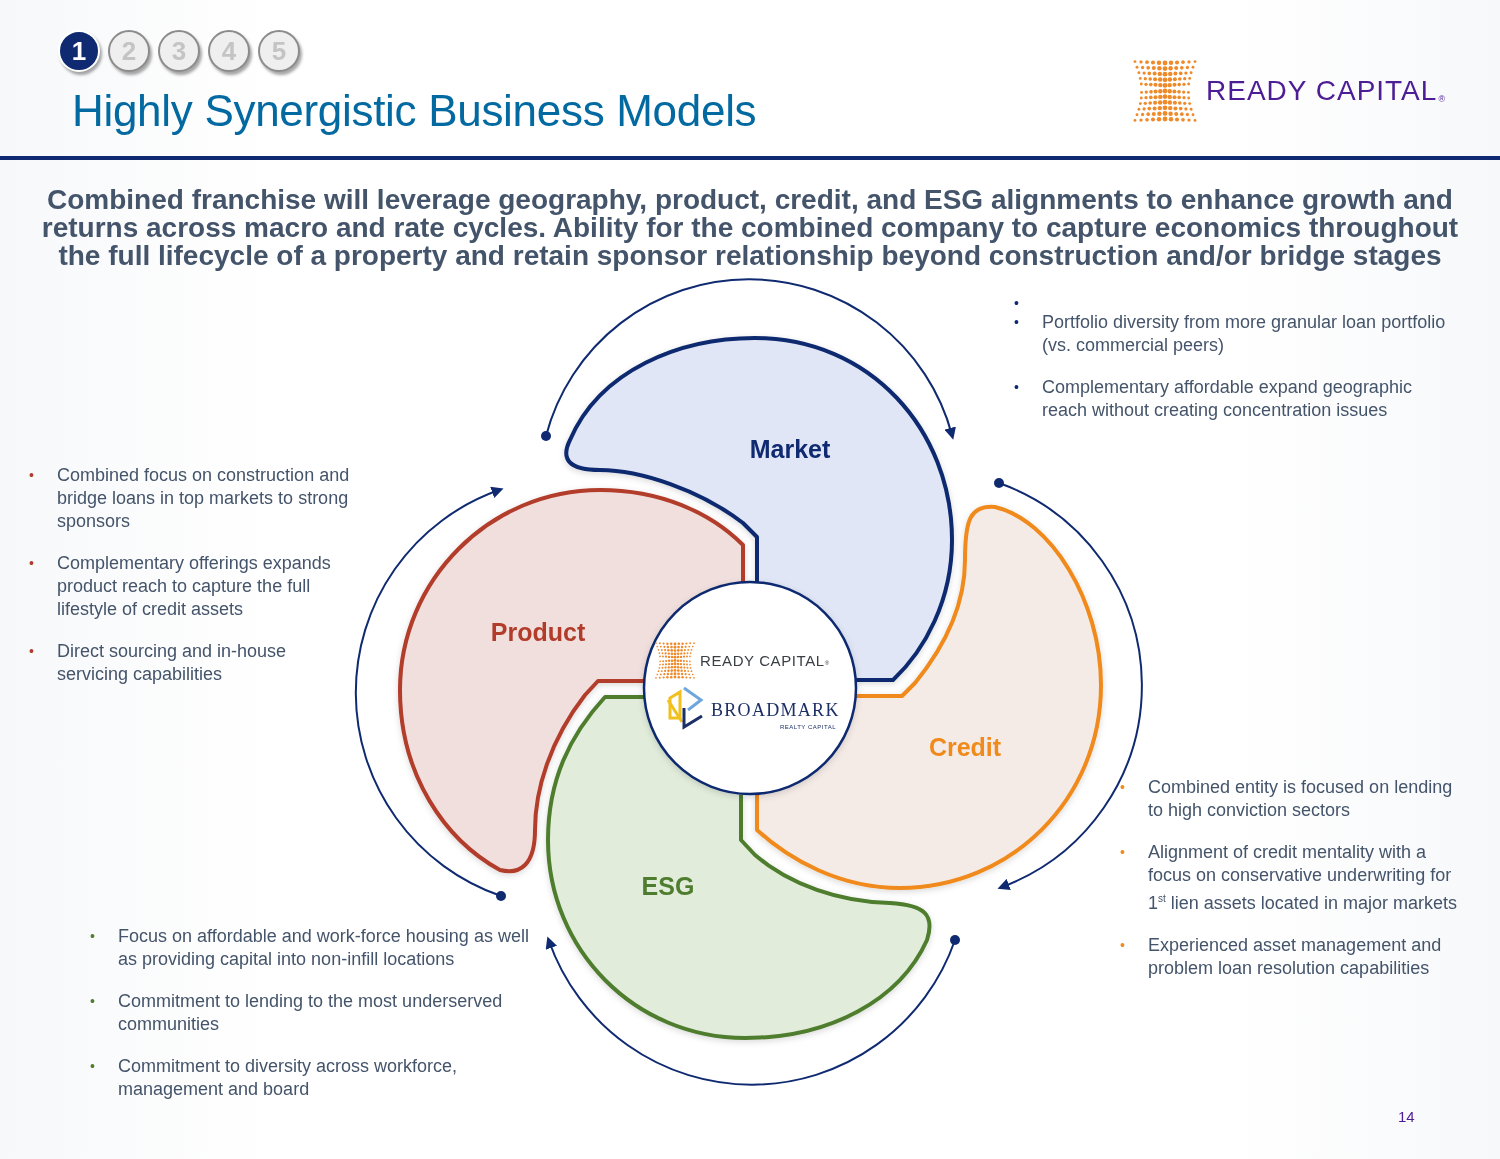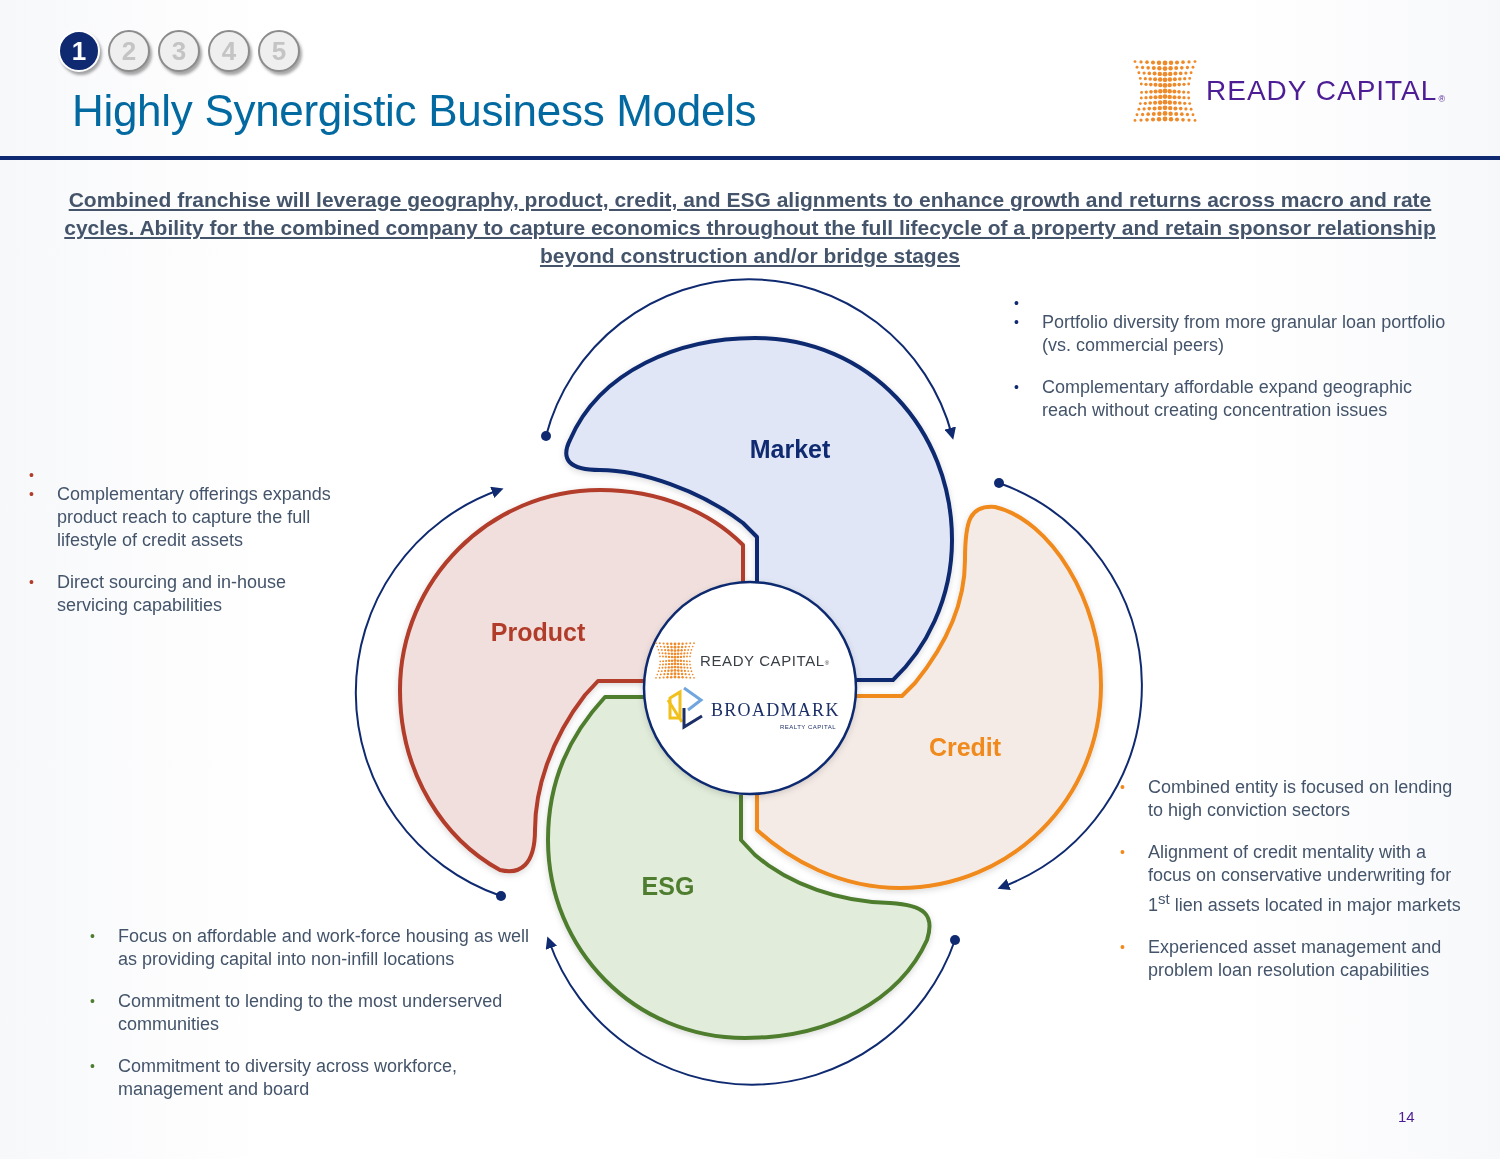--- a/index.html
+++ b/index.html
@@ -20,21 +20,21 @@
   .title {
     position:absolute; left:72px; top:86px; font-size:44px; color:#0369a1;
     font-family:"Liberation Sans", sans-serif; letter-spacing:-0.3px;
   }
   .logo { position:absolute; left:1132px; top:60px; display:flex; align-items:center; }
   .logo-text { font-size:28px; color:#4c1d95; margin-left:8px; letter-spacing:1px; }
   .logo-text sup { font-size:9px; vertical-align:-2px; margin-left:1px; }
   .rule { position:absolute; left:0; top:156px; width:1500px; height:4px; background:#0f2a70; }
   .subtitle {
     position:absolute; left:40px; top:186px; width:1420px; text-align:center;
-    font-size:21px; font-weight:bold; color:#44546a; line-height:28px;text-decoration:underline;
+    font-size:28px; font-weight:bold; color:#44546a; line-height:28px;
   }
   ul.bullets { position:absolute; margin:0; padding:0; list-style:none; font-size:18px; line-height:23px; color:#44546a; }
   ul.bullets li { position:relative; padding-left:28px; margin-bottom:19px; }
   ul.bullets li .dot { position:absolute; left:0; top:0; font-size:14px; }
   .b-market { left:1014px; top:292px; width:440px; }
   .b-market .dot { color:#0f2a70; }
   .b-product { left:29px; top:464px; width:330px; }
   .b-product .dot { color:#b23c2a; }
   .b-credit { left:1120px; top:776px; width:350px; }
   .b-credit .dot { color:#f08a1c; }
@@ -361,28 +361,28 @@
   <text x="836" y="729" text-anchor="end" font-family="Liberation Sans, sans-serif" font-size="6" fill="#1c2f66" letter-spacing="0.5">REALTY CAPITAL</text>
 </svg>
 
 <ul class="bullets b-market">
   <li><span class="dot">•</span></li>
   <li><span class="dot">•</span><span>Portfolio diversity from more granular loan portfolio (vs. commercial peers)</span></li>
   <li><span class="dot">•</span><span>Complementary affordable expand geographic reach without creating concentration issues</span></li>
 </ul>
 
 <ul class="bullets b-product">
-  <li><span class="dot">•</span></li>
+  <li><span class="dot">•</span><span>Combined focus on construction and bridge loans in top markets to strong sponsors</span></li>
   <li><span class="dot">•</span><span>Complementary offerings expands product reach to capture the full lifestyle of credit assets</span></li>
   <li><span class="dot">•</span><span>Direct sourcing and in-house servicing capabilities</span></li>
 </ul>
 
 <ul class="bullets b-credit">
   <li><span class="dot">•</span><span>Combined entity is focused on lending to high conviction sectors</span></li>
-  <li><span class="dot">•</span><span id="credit-b2">Alignment of credit mentality with a focus on conservative underwriting for 1<sup style="font-size: 15px;">st</sup> lien assets located in major markets</span></li>
+  <li><span class="dot">•</span><span id="credit-b2">Alignment of credit mentality with a focus on conservative underwriting for 1<sup style="font-size: 10px;">st</sup> lien assets located in major markets</span></li>
   <li><span class="dot">•</span><span>Experienced asset management and problem loan resolution capabilities</span></li>
 </ul>
 
 <ul class="bullets b-esg">
   <li><span class="dot">•</span><span>Focus on affordable and work-force housing as well as providing capital into non-infill locations</span></li>
   <li><span class="dot">•</span><span>Commitment to lending to the most underserved communities</span></li>
   <li><span class="dot">•</span><span>Commitment to diversity across workforce, management and board</span></li>
 </ul>
 
 <div class="page-num">14</div>

